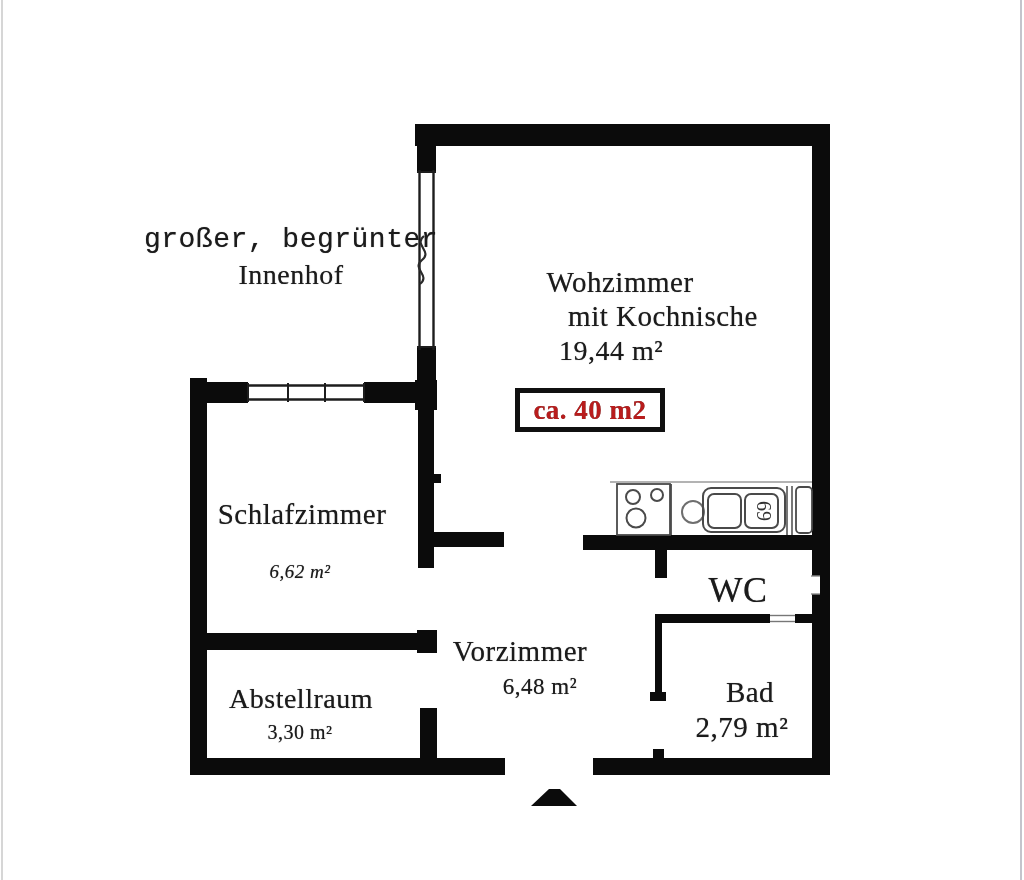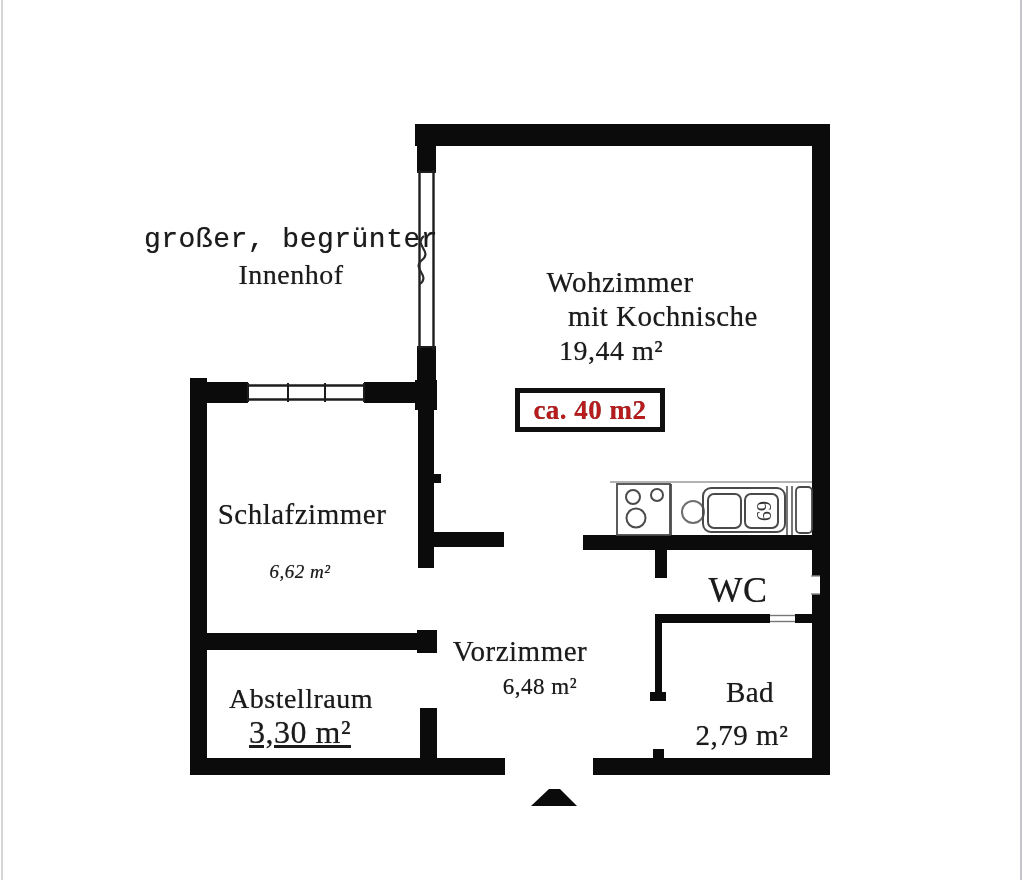--- a/index.html
+++ b/index.html
@@ -144,18 +144,18 @@
 
   <div class="lbl" style="left:302px;top:514px;font-size:29px;">Schlafzimmer</div>
   <div class="lbl" style="left:300px;top:571px;font-size:19px;font-style:italic;">6,62 m²</div>
 
   <div class="lbl" style="left:738px;top:590px;font-size:36px;">WC</div>
 
   <div class="lbl" style="left:520px;top:651px;font-size:29px;">Vorzimmer</div>
   <div class="lbl" style="left:540px;top:686px;font-size:23px;">6,48 m²</div>
 
   <div class="lbl" style="left:301px;top:699px;font-size:28px;">Abstellraum</div>
-  <div class="lbl" style="left:300px;top:732px;font-size:32px;text-decoration:underline;">3,30 m²</div>
+  <div class="lbl" style="left:300px;top:732px;font-size:20px;">3,30 m²</div>
 
   <div class="lbl" style="left:735px;top:692px;font-size:29px;margin-left:15px;">Bad</div>
-  <div class="lbl" style="left:742px;top:727px;font-size:29px;margin-top:8px;">2,79 m²</div>
+  <div class="lbl" style="left:742px;top:727px;font-size:29px;">2,79 m²</div>
 
 </div>
 
 </body></html>

